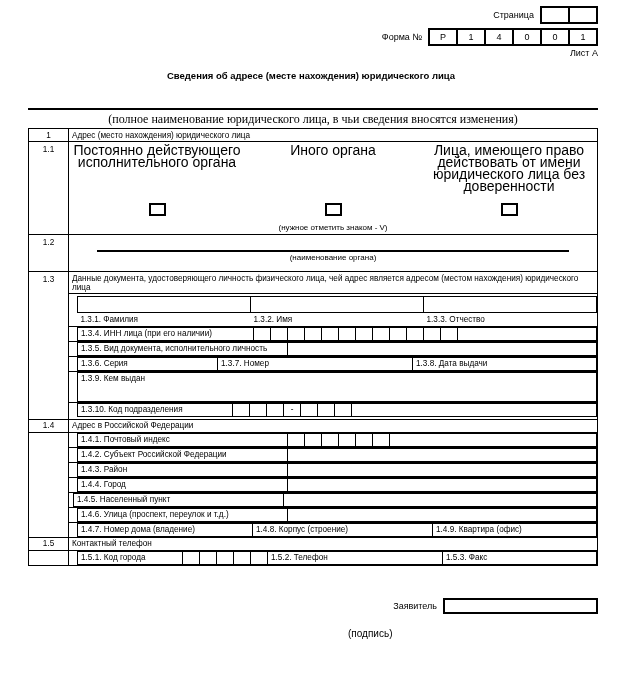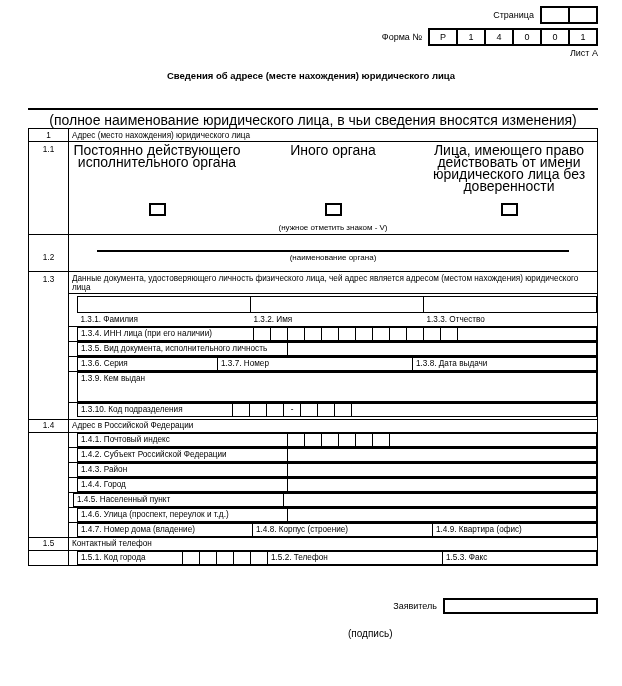--- a/index.html
+++ b/index.html
@@ -76,22 +76,23 @@
     left: 28px;
     right: 24px;
     top: 98px;
   }
   .nameline {
     border-bottom: 2px solid #000;
     height: 10px;
   }
   .nameline-caption {
     text-align: center;
-    font-size: 14px;
+    font-size: 12px;
     margin-top: 2px;
+    font-family: Liberation Serif, serif;
   }
 
   
   .tbl {
     position: absolute;
     left: 28px;
     top: 128px;
     width: 570px;
     border-collapse: collapse;
     table-layout: fixed;
@@ -288,21 +289,21 @@
             <div class="chk-col">
               <div class="chk"></div>
             </div>
           </div>
           <div class="opt-note">(нужное отметить знаком - V)</div>
         </div>
       </td>
     </tr>
 
     <tr>
-      <td class="num" style="vertical-align:top; padding-top:18px;">1.2</td>
+      <td class="num" style="vertical-align:top; padding-top:3px;">1.2</td>
       <td style="padding:0;">
         <div class="organ-wrap">
           <div class="organ-line"></div>
           <div class="organ-cap">(наименование органа)</div>
         </div>
       </td>
     </tr>
 
     <tr>
       <td class="num no-bottom" style="vertical-align:top; padding-top:3px;">1.3</td>

